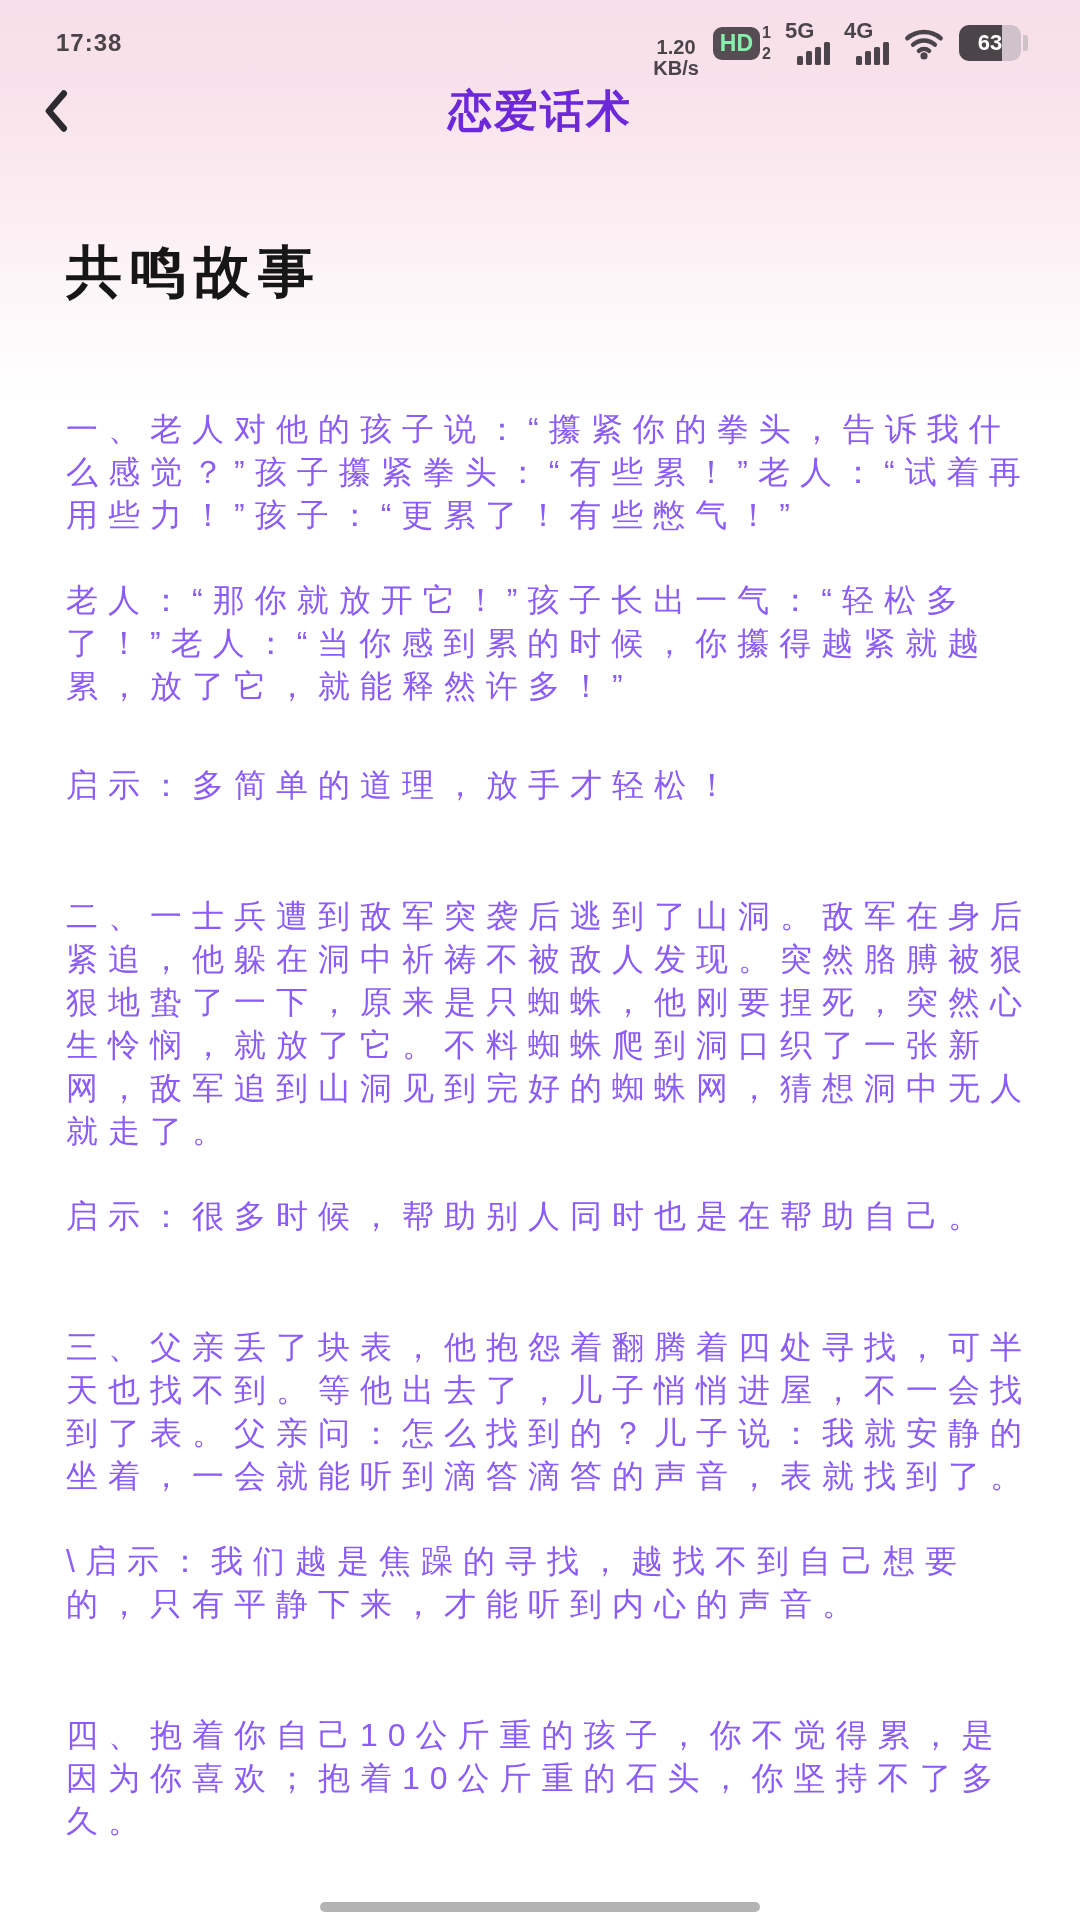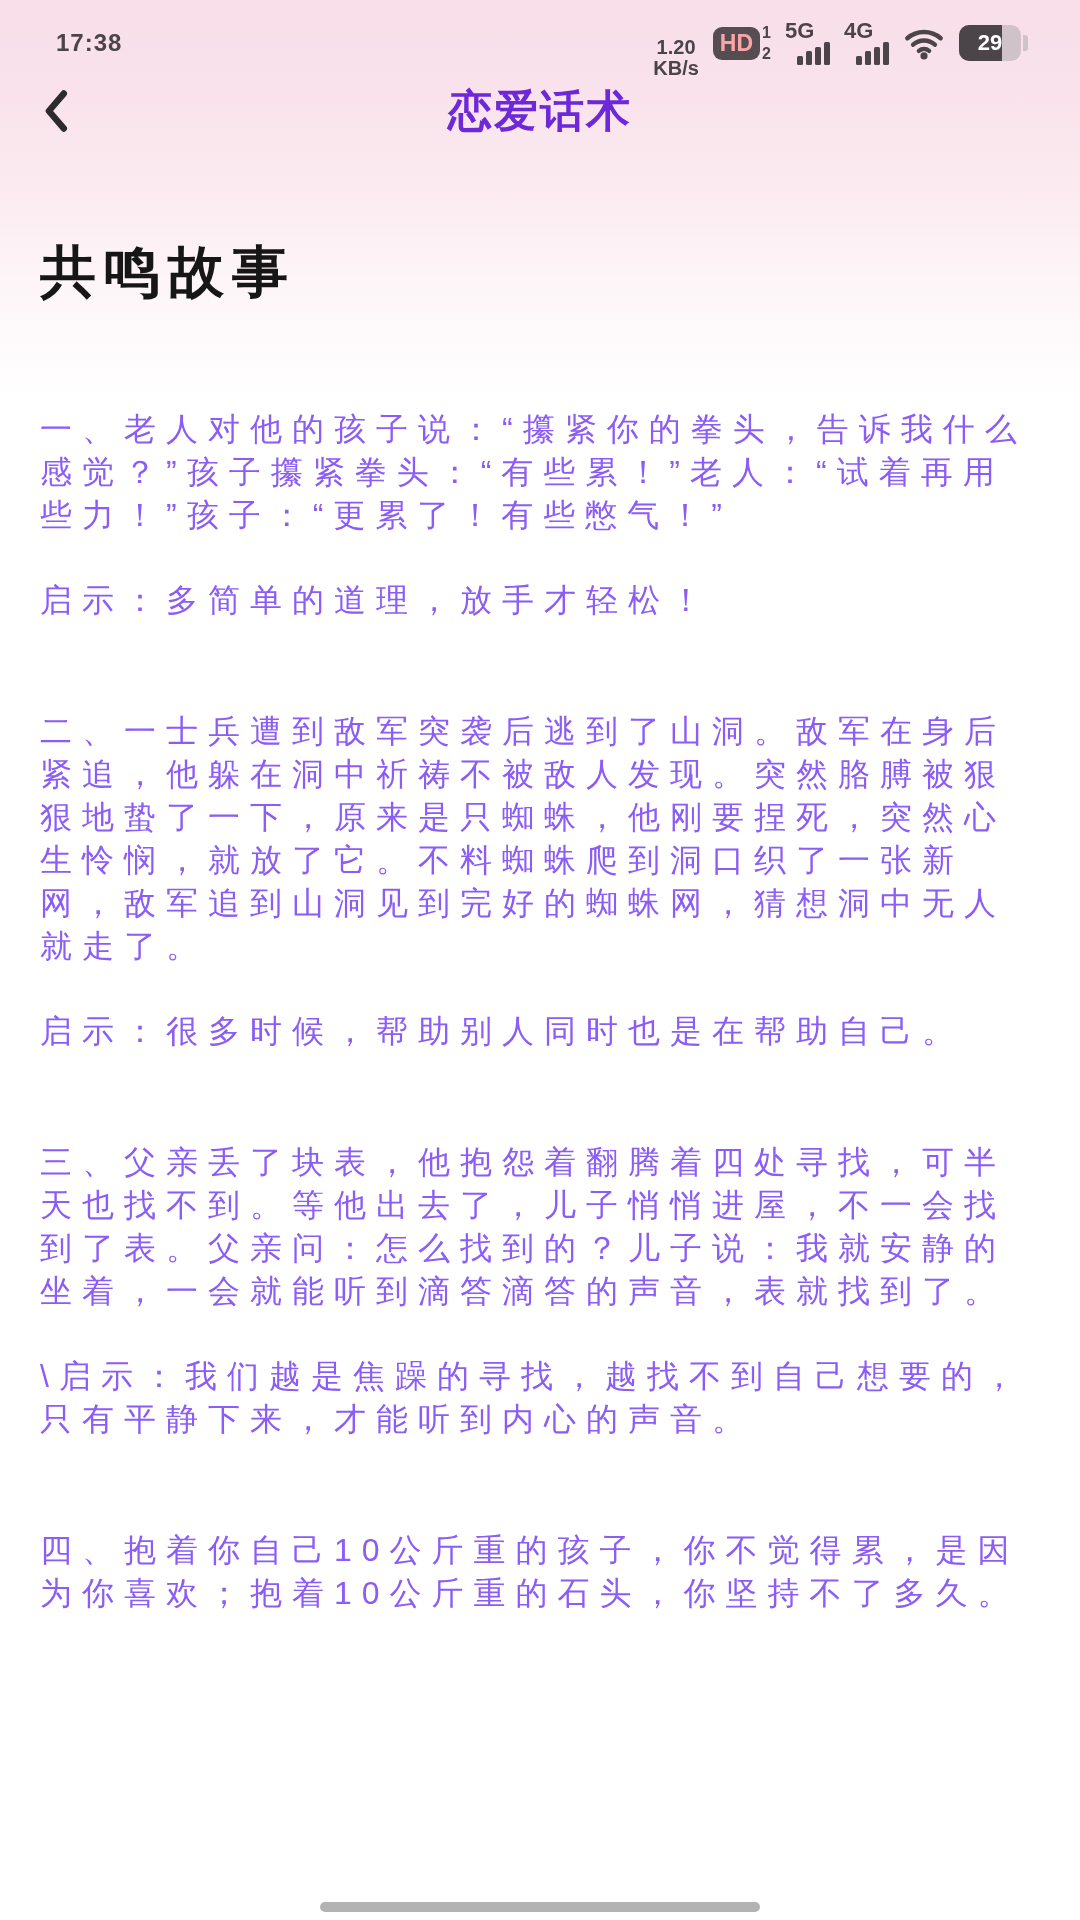--- a/index.html
+++ b/index.html
@@ -16,21 +16,21 @@
     height:72px;
     display:flex; align-items:center; justify-content:space-between;
     padding:14px 52px 0 56px;
     color:#4b4449;
   }
   .time { font-size:24px; font-weight:600; letter-spacing:1px; }
   .status-right { display:flex; align-items:center; gap:14px; }
   .speed { text-align:center; font-size:20px; line-height:21px; font-weight:700;margin-top:29px; }
   .hd-wrap { display:flex; align-items:center; }
   .hd-badge {
-    background:#554d52; color:#fca5a5; font-weight:800; font-size:23px;
+    background:#554d52; color:#86efac; font-weight:800; font-size:23px;
     border-radius:9px; padding:3px 7px; letter-spacing:0;
   }
   .hd-nums { display:flex; flex-direction:column; justify-content:space-between; height:38px; margin-left:2px; font-size:16px; font-weight:700; line-height:17px; }
   .net { display:flex; flex-direction:column; align-items:flex-start; }
   .net-label { font-size:22px; font-weight:700; line-height:20px; }
   .bars { display:flex; align-items:flex-end; gap:3px; height:23px; margin-top:1px; margin-left:12px; }
   .bar { width:6px; background:#4b4449; border-radius:1.5px; }
   .b1{height:9px;} .b2{height:14px;} .b3{height:18px;} .b4{height:23px;}
   .wifi { display:flex; align-items:center; }
   .battery-group { display:flex; align-items:center; }
@@ -44,21 +44,21 @@
     color:#ffffff; font-size:22px; font-weight:800;
   }
   .battery-nub { width:5px; height:16px; background:#cfc3c9; border-radius:0 3px 3px 0; margin-left:2px; }
 
   
   .header { position:relative; height:78px; display:flex; align-items:center; justify-content:center; }
   .back-button { position:absolute; left:34px; top:50%; transform:translateY(-50%); width:44px; height:52px; display:flex; align-items:center; justify-content:center; cursor:pointer; }
   .header-title { font-size:44px; font-weight:700; color:#6d28d9; letter-spacing:2px; }
 
   
-  .content { padding:0 40px; }
+  .content { padding:0 40px;margin-left:26px; }
   .page-heading {
     margin-top:90px; font-size:56px; line-height:64px; font-weight:800;
     color:#161616; letter-spacing:8px;
   }
   .body-copy { margin-top:104px; }
   .body-copy p {
     font-size:32px; line-height:43px; color:#8b5cf6;
     letter-spacing:10px; word-break:break-all;
     margin:0 0 42px 0;
   }
@@ -111,40 +111,41 @@
       <svg width="42" height="34" viewBox="0 0 24 20" fill="none">
         <path d="M2.2 7.2 A 15 15 0 0 1 21.8 7.2" stroke="#4b4449" stroke-width="2.6" stroke-linecap="round"></path>
         <path d="M5.6 11 A 9.5 9.5 0 0 1 18.4 11" stroke="#4b4449" stroke-width="2.6" stroke-linecap="round"></path>
         <path d="M9 14.6 A 4.6 4.6 0 0 1 15 14.6" stroke="#4b4449" stroke-width="2.6" stroke-linecap="round"></path>
         <circle cx="12" cy="17.6" r="2.1" fill="#4b4449"></circle>
       </svg>
     </div>
     <div class="battery-group">
       <div class="battery">
         <div class="battery-fill"></div>
-        <div class="battery-text">29</div>
+        <div class="battery-text">63</div>
       </div>
       <div class="battery-nub"></div>
     </div>
   </div>
 </div>
 
 <div class="header">
   <div class="back-button">
     <svg width="30" height="44" viewBox="0 0 20 34" fill="none">
       <path d="M16 3.5 L4.5 17 L16 30.5" stroke="#2d2a2d" stroke-width="5" stroke-linecap="round" stroke-linejoin="round"></path>
     </svg>
   </div>
   <div class="header-title">恋爱话术</div>
 </div>
 
 <div class="content">
   <h1 class="page-heading">共鸣故事</h1>
   <div class="body-copy">
     <p>一、老人对他的孩子说：“攥紧你的拳头，告诉我什么感觉？”孩子攥紧拳头：“有些累！”老人：“试着再用些力！”孩子：“更累了！有些憋气！”</p>
+    <p class="gap-md">老人：“那你就放开它！”孩子长出一气：“轻松多了！”老人：“当你感到累的时候，你攥得越紧就越累，放了它，就能释然许多！”</p>
     <p class="gap-lg">启示：多简单的道理，放手才轻松！</p>
     <p>二、一士兵遭到敌军突袭后逃到了山洞。敌军在身后紧追，他躲在洞中祈祷不被敌人发现。突然胳膊被狠狠地蛰了一下，原来是只蜘蛛，他刚要捏死，突然心生怜悯，就放了它。不料蜘蛛爬到洞口织了一张新网，敌军追到山洞见到完好的蜘蛛网，猜想洞中无人就走了。</p>
     <p class="gap-lg">启示：很多时候，帮助别人同时也是在帮助自己。</p>
     <p>三、父亲丢了块表，他抱怨着翻腾着四处寻找，可半天也找不到。等他出去了，儿子悄悄进屋，不一会找到了表。父亲问：怎么找到的？儿子说：我就安静的坐着，一会就能听到滴答滴答的声音，表就找到了。</p>
     <p class="gap-lg">\启示：我们越是焦躁的寻找，越找不到自己想要的，只有平静下来，才能听到内心的声音。</p>
     <p class="last">四、抱着你自己10公斤重的孩子，你不觉得累，是因为你喜欢；抱着10公斤重的石头，你坚持不了多久。</p>
   </div>
 </div>
 
 <div class="home-indicator"></div>

